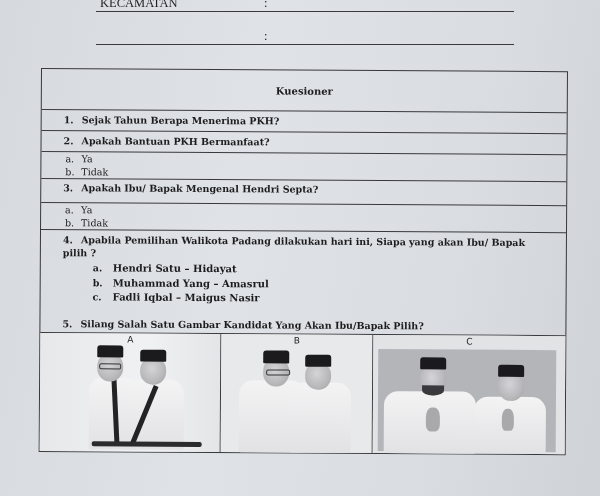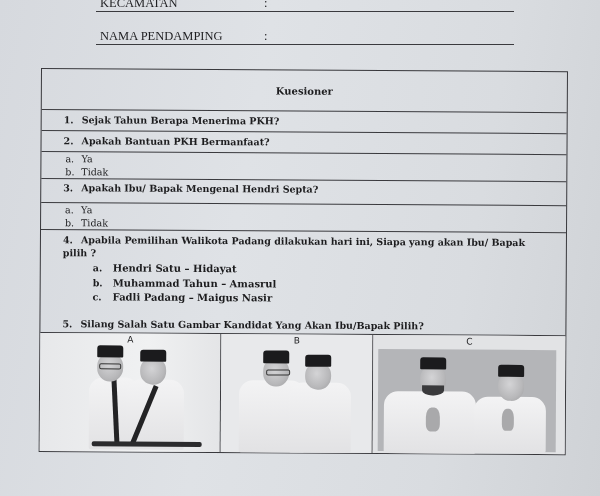--- a/index.html
+++ b/index.html
@@ -126,21 +126,20 @@
   .hands { position: absolute; background: #a9a9ab; border-radius: 40% 40% 30% 30%; }
 </style>
 </head>
 <body>
 
 <div class="hdr-field" id="kecamatan">
   <span class="lbl">KECAMATAN</span>
   <span class="colon">:</span>
 </div>
 <div class="hdr-field" id="nama-pendamping">
-  <span class="lbl">NAMA PENDAMPING</span>
   <span class="colon">:</span>
 </div>
 
 <div class="table">
   <div class="row title-row">Kuesioner</div>
 
   <div class="row q-row">
     <span class="num">1.</span><span>Sejak Tahun Berapa Menerima PKH?</span>
   </div>
 
@@ -160,22 +159,22 @@
   <div class="row opt-row">
     <div class="line"><span class="num">a.</span><span>Ya</span></div>
     <div class="line"><span class="num">b.</span><span>Tidak</span></div>
   </div>
 
   <div class="row q4-row">
     <div><span style="display:inline-block;width:18px">4.</span><span>Apabila Pemilihan Walikota Padang dilakukan hari ini, Siapa yang akan Ibu/ Bapak</span></div>
     <div class="cont">pilih ?</div>
     <div class="opts">
       <div><span class="num">a.</span><span>Hendri Satu – Hidayat</span></div>
-      <div><span class="num">b.</span><span>Muhammad Tahun – Amasrul</span></div>
-      <div><span class="num">c.</span><span>Fadli Padang – Maigus Nasir</span></div>
+      <div><span class="num">b.</span><span>Muhammad Yang – Amasrul</span></div>
+      <div><span class="num">c.</span><span>Fadli Iqbal – Maigus Nasir</span></div>
     </div>
     <div class="q5"><span style="display:inline-block;width:18px">5.</span><span>Silang Salah Satu Gambar Kandidat Yang Akan Ibu/Bapak Pilih?</span></div>
   </div>
 
   <div class="row img-row">
 
     <div class="cell" id="cell-a">
       <div class="letter">A</div>
       <div class="photo" style="left:0;top:0;width:181px;height:118px;">
         <div class="person" style="left:55px;top:12px;">

